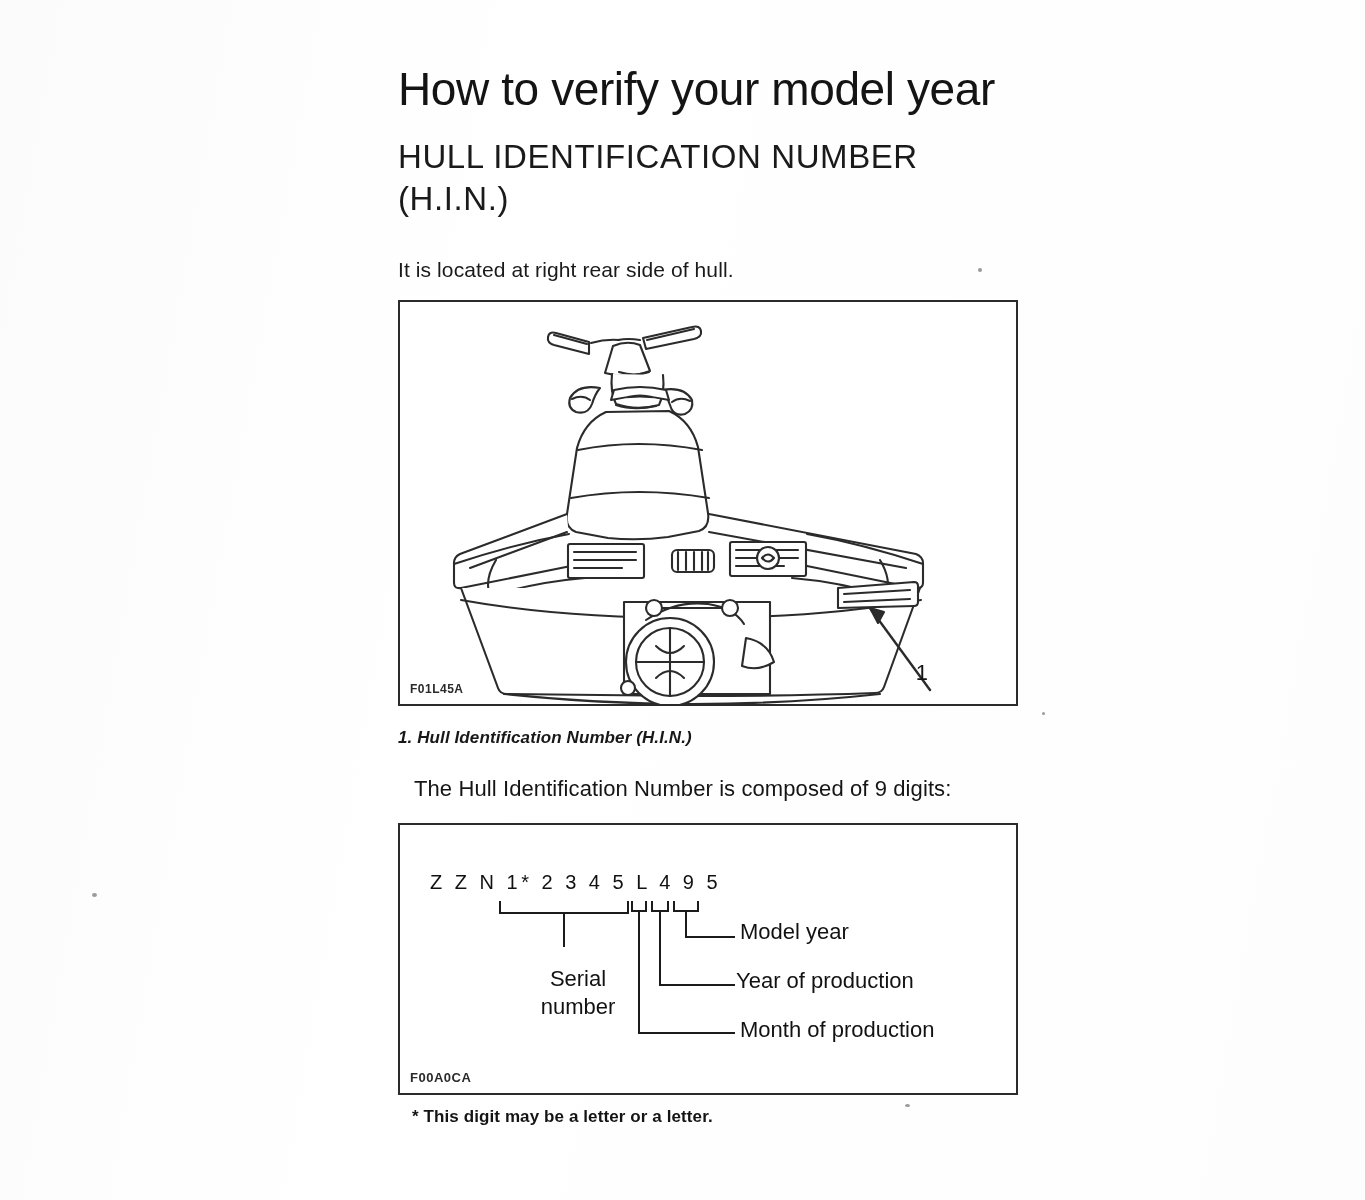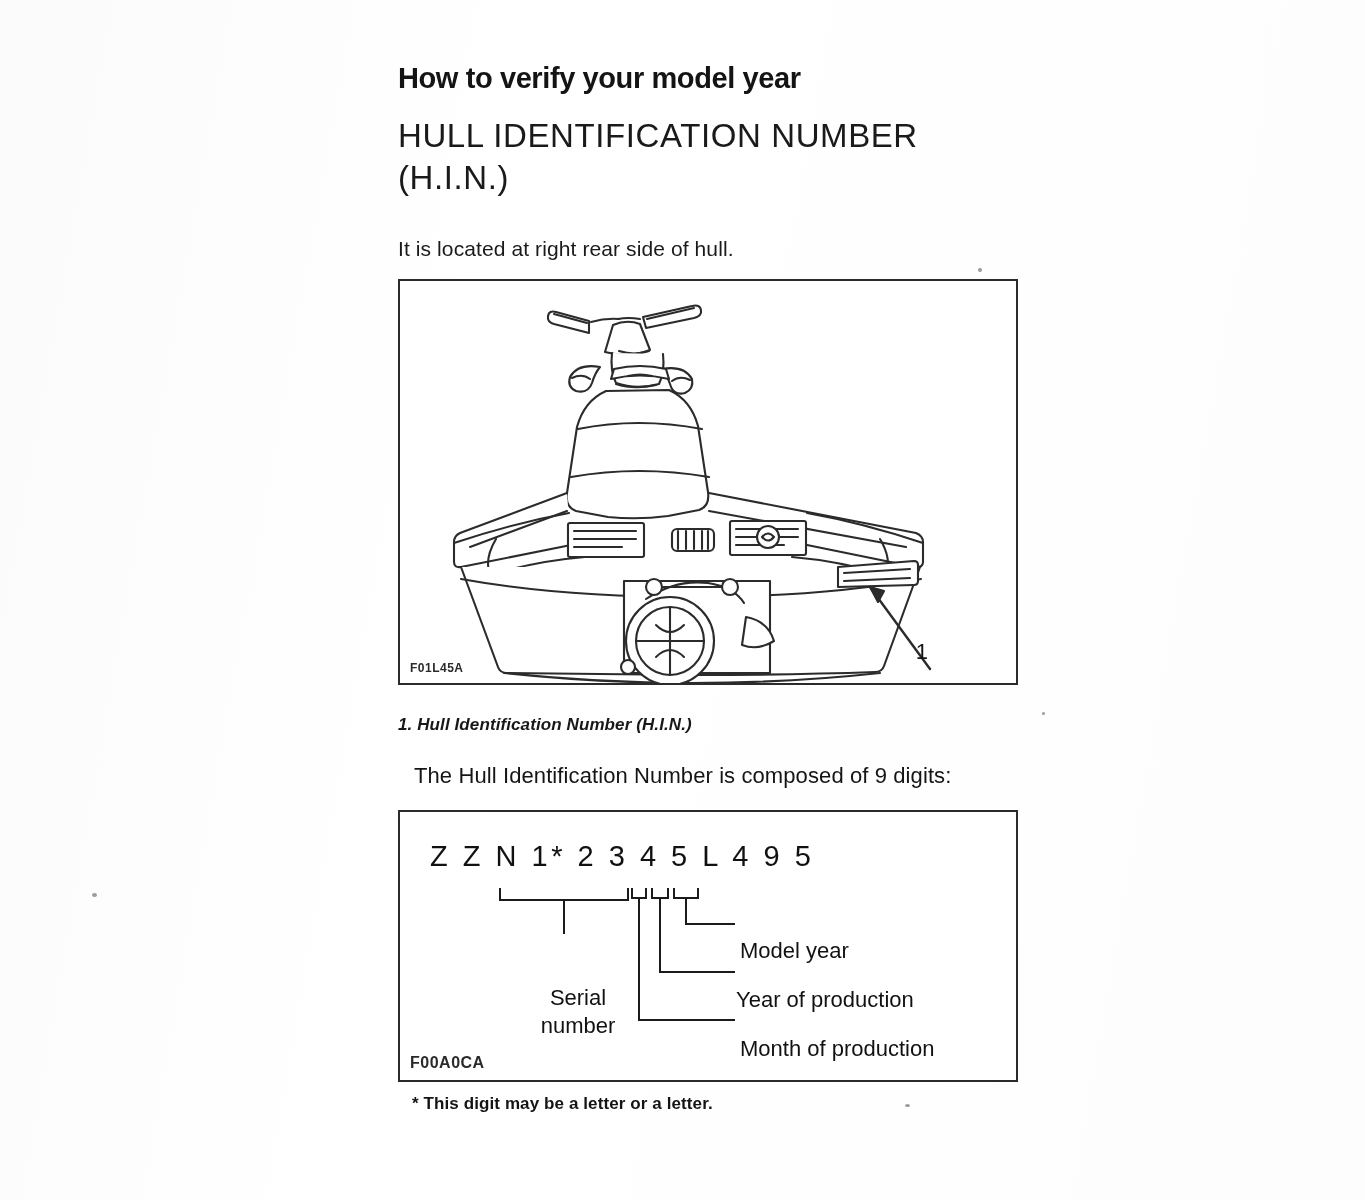--- a/index.html
+++ b/index.html
@@ -21,22 +21,22 @@
     inset: 0;
     background: linear-gradient(100deg, #fbfbfb 0%, #ffffff 35%, #fdfdfd 100%);
   }
   .content {
     position: absolute;
     left: 398px;
     top: 0;
     width: 640px;
   }
   h1.title {
-    font-size: 29px;
-    font-weight: bold;
+    font-size: 46px;
+    font-weight: normal;
     letter-spacing: -0.4px;
     margin: 62px 0 0 0;
     color: #141414;
     white-space: nowrap;
   }
   h2.subtitle {
     font-size: 33px;
     font-weight: normal;
     letter-spacing: 0.6px;
     line-height: 1.28;
@@ -74,21 +74,21 @@
     position: absolute;
     right: 88px;
     bottom: 18px;
     font-size: 22px;
     color: #141414;
   }
   p.caption {
     font-size: 17px;
     font-style: italic;
     font-weight: bold;
-    margin: 30px 0 0 0;
+    margin: 22px 0 0 0;
     letter-spacing: 0.1px;
     color: #181818;
   }
   p.composed {
     font-size: 22px;
     margin: 22px 0 0 16px;
     line-height: 1.75;
     letter-spacing: 0.1px;
     color: #151515;
   }
@@ -99,41 +99,40 @@
     border: 2px solid #2b2b2b;
     width: 620px;
     height: 272px;
     box-sizing: border-box;
     background: #fff;
   }
   .figure2 .fig-code {
     position: absolute;
     left: 10px;
     bottom: 8px;
-    font-size: 16px;
+    font-size: 13px;
     font-weight: bold;
     letter-spacing: 0.5px;
     color: #2a2a2a;
   }
   .hin-string {
     position: absolute;
     left: 30px;
-    top: 28px;
-    font-size: 29px;
+    top: 46px;
+    font-size: 20px;
     letter-spacing: 3.5px;
     color: #111;
     white-space: nowrap;
     text-align: center;
   }
   .lbl {
     position: absolute;
     font-size: 22px;
     color: #121212;
     white-space: nowrap;
-    margin-top: 32px;
   }
   .lbl-serial {
     left: 118px;
     top: 140px;
     text-align: center;
     width: 120px;
     line-height: 1.28;
   }
   .lbl-model-year { left: 340px; top: 94px; }
   .lbl-year-prod  { left: 336px; top: 143px; }

